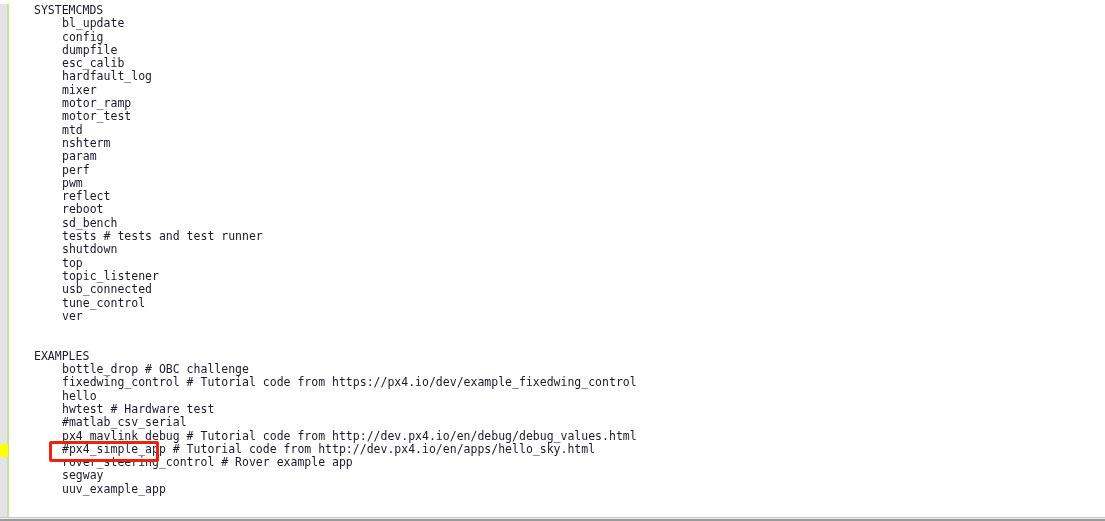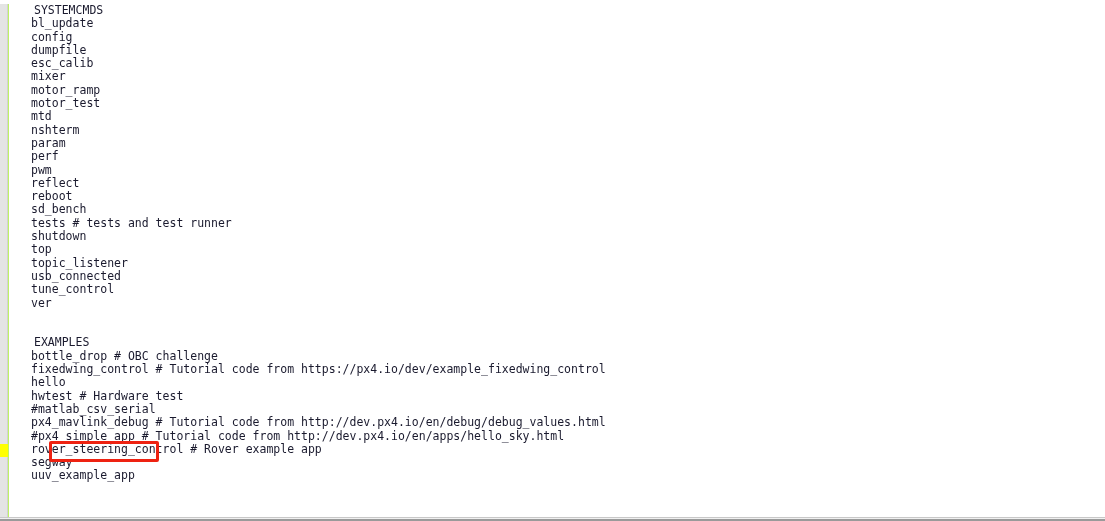--- a/index.html
+++ b/index.html
@@ -64,21 +64,21 @@
     font-size: 11.5px;
     color: #1a1a2e;
     white-space: pre;
     letter-spacing: 0px;
   }
 
   .code-line.blank { color: transparent; }
 
   
   .ind-0  { padding-left: 25px; }
-  .ind-1  { padding-left: 22px; }
+  .ind-1  { padding-left: 53px; }
 
   
   #annotation-box {
     position: absolute;
     left: 49px;
     top: 437px;
     width: 110px;
     height: 21px;
     border: 3px solid #ee2211;
     border-radius: 2px;
@@ -116,20 +116,21 @@
     <div id="gutter-marker"></div>
   </div>
 
   <div id="code-surface">
 
     <div class="code-line ind-0">SYSTEMCMDS</div>
     <div class="code-line ind-1">bl_update</div>
     <div class="code-line ind-1">config</div>
     <div class="code-line ind-1">dumpfile</div>
     <div class="code-line ind-1">esc_calib</div>
+    <div class="code-line ind-1">hardfault_log</div>
     <div class="code-line ind-1">mixer</div>
     <div class="code-line ind-1">motor_ramp</div>
     <div class="code-line ind-1">motor_test</div>
     <div class="code-line ind-1">mtd</div>
     <div class="code-line ind-1">nshterm</div>
     <div class="code-line ind-1">param</div>
     <div class="code-line ind-1">perf</div>
     <div class="code-line ind-1">pwm</div>
     <div class="code-line ind-1">reflect</div>
     <div class="code-line ind-1">reboot</div>

